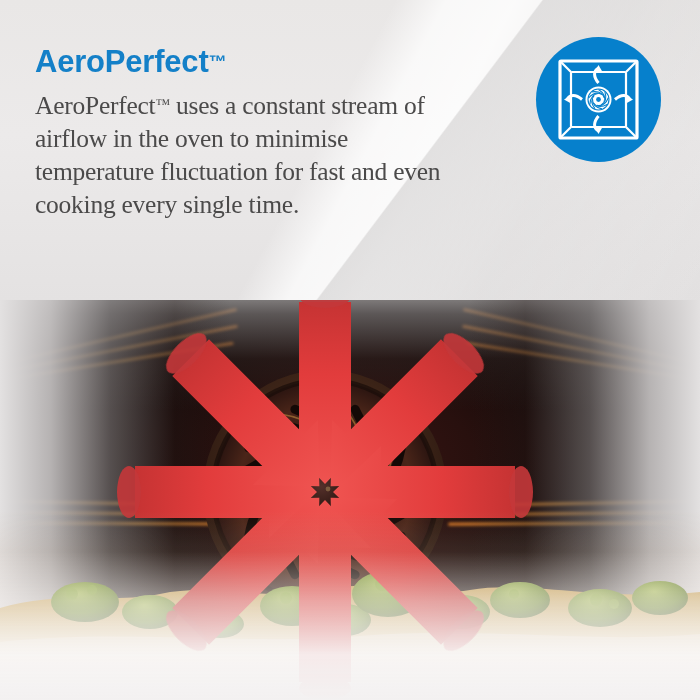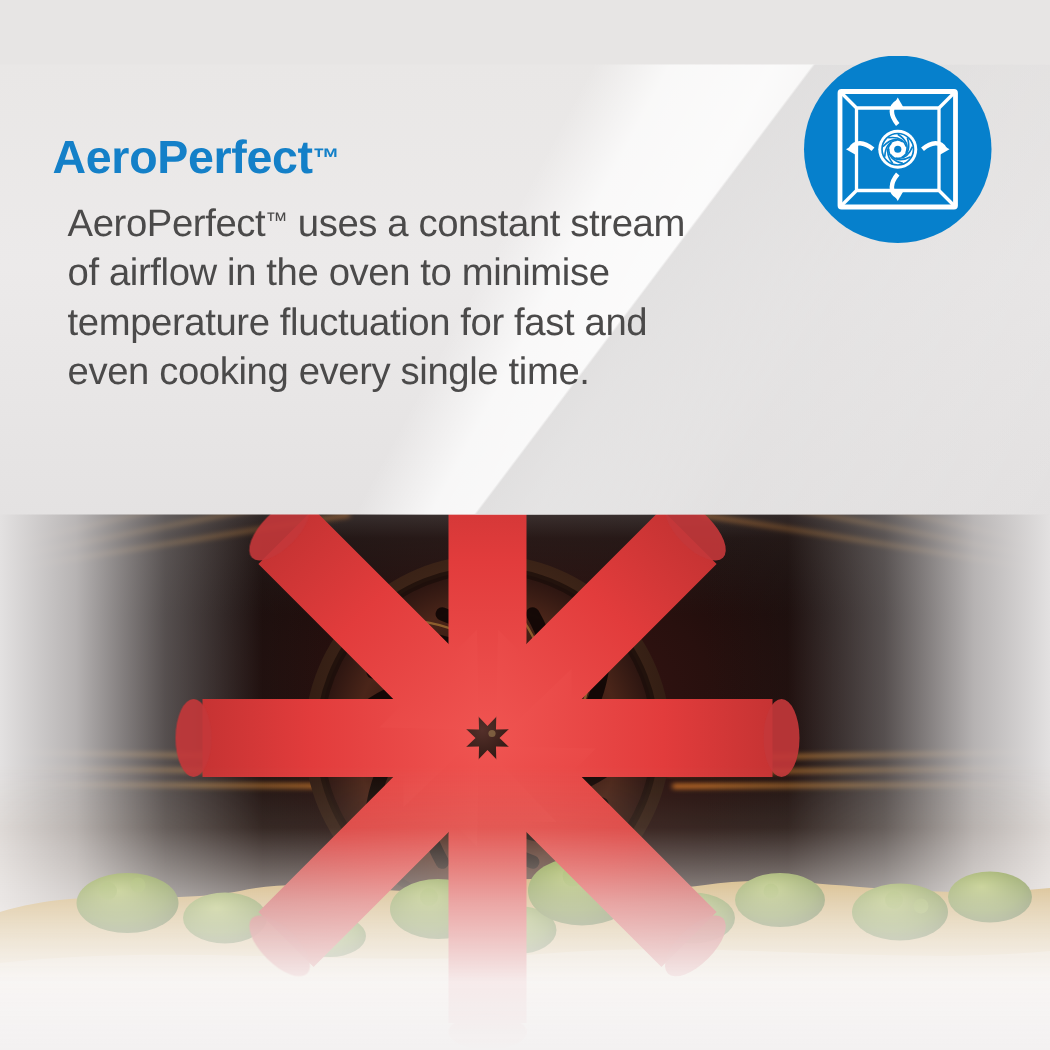--- a/index.html
+++ b/index.html
@@ -9,21 +9,20 @@
     background:#e7e5e4;
   }
   #stage { position:relative; width:700px; height:700px; overflow:hidden; }
 
   
   .top-panel {
     position:absolute; left:0; top:0; width:700px; height:300px;
     background:
       linear-gradient(180deg,#e9e7e6 0%,#eceaea 45%,#e4e2e2 100%);
     z-index:2;
-    margin-top:43px;
   }
   .panel-sheen {
     position:absolute; left:0; top:0; width:700px; height:300px;
     background:linear-gradient(118deg,
        rgba(255,255,255,0) 0%,
        rgba(255,255,255,0.0) 46%,
        rgba(255,255,255,0.72) 52%,
        rgba(255,255,255,0.82) 60%,
        rgba(255,255,255,0.25) 74%,
        rgba(255,255,255,0) 100%);
@@ -41,23 +40,24 @@
   }
 
   .title {
     position:absolute; left:35px; top:44px;
     font-size:31px; font-weight:bold; letter-spacing:-0.2px;
     color:#1480c8; white-space:nowrap;
   }
   .title .tm { font-size:18px; vertical-align:4px; }
 
   .body-copy {
-    position:absolute; left:45px; top:88px; width:420px;
+    position:absolute; left:35px; top:88px; width:420px;
     font-size:25.5px; line-height:33px; color:#4b4a4a;
     letter-spacing:-0.25px;
+    font-family:Liberation Serif, serif;
   }
   .body-copy .tm { font-size:15px; vertical-align:5px; }
 
   
   .badge {
     position:absolute; left:536px; top:37px;
     width:125px; height:125px; border-radius:50%;
     background:#0680cc; z-index:4;
   }
   .badge svg { position:absolute; left:0; top:0; }

